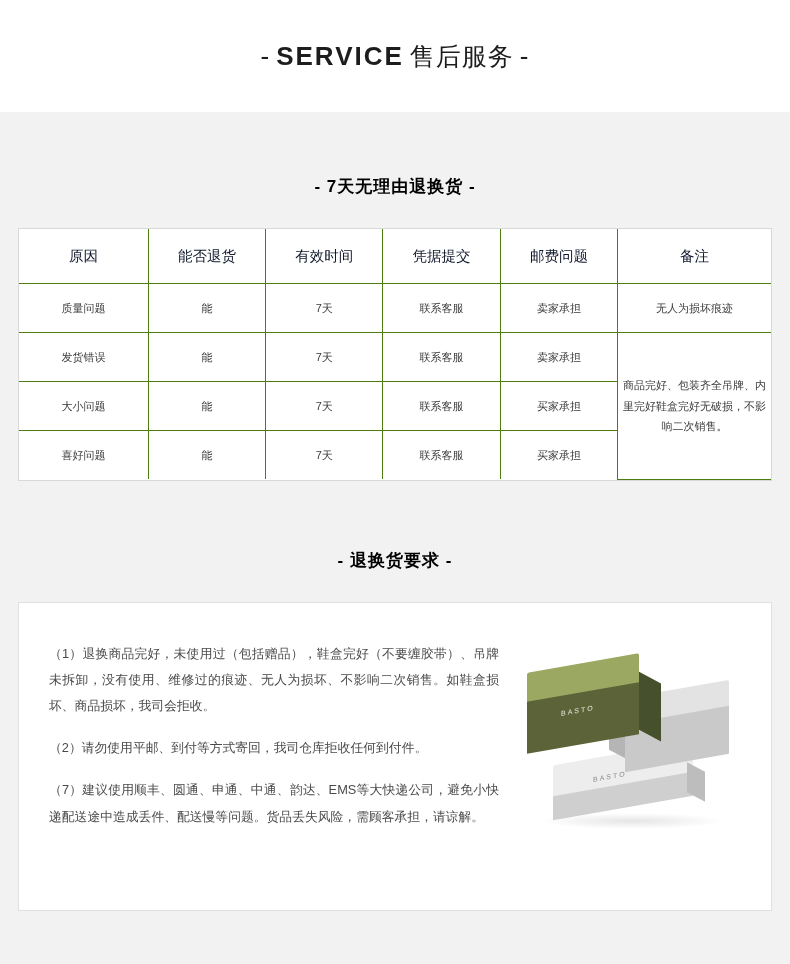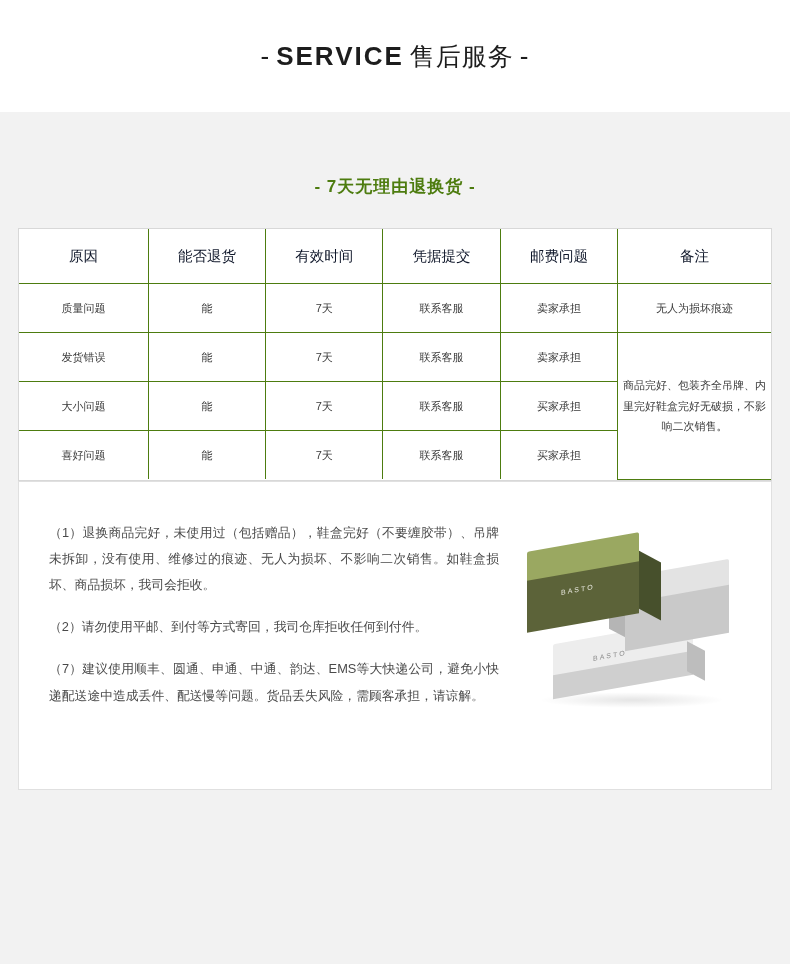--- a/index.html
+++ b/index.html
@@ -56,21 +56,21 @@
     background: #f2f2f2;
     padding: 0 0 40px 0;
     min-height: 852px;
     box-sizing: border-box;
   }
 
   .section-title {
     text-align: center;
     font-size: 17px;
     font-weight: bold;
-    color: #4d7c0f;
+    color: #000000;
     letter-spacing: 1px;
   }
   .section-title-1 { padding-top: 63px; padding-bottom: 30px; }
   .section-title-2 { padding-top: 68px; padding-bottom: 30px; }
 
   
   .table-wrap {
     margin: 0 18px;
     background: #ffffff;
     border: 1px solid #d8d8d8;
@@ -303,20 +303,21 @@
             <td>喜好问题</td>
             <td>能</td>
             <td>7天</td>
             <td>联系客服</td>
             <td>买家承担</td>
           </tr>
         </tbody>
       </table>
     </div>
 
+    <div class="section-title section-title-2">- 退换货要求 -</div>
 
     <div class="req-wrap">
       <div class="req-text">
         <p class="req-p">（1）退换商品完好，未使用过（包括赠品），鞋盒完好（不要缠胶带）、吊牌未拆卸，没有使用、维修过的痕迹、无人为损坏、不影响二次销售。如鞋盒损坏、商品损坏，我司会拒收。</p>
         <p class="req-p">（2）请勿使用平邮、到付等方式寄回，我司仓库拒收任何到付件。</p>
         <p class="req-p">（7）建议使用顺丰、圆通、申通、中通、韵达、EMS等大快递公司，避免小快递配送途中造成丢件、配送慢等问题。货品丢失风险，需顾客承担，请谅解。</p>
       </div>
 
       <div class="boxes">
         <div class="shadow"></div>

